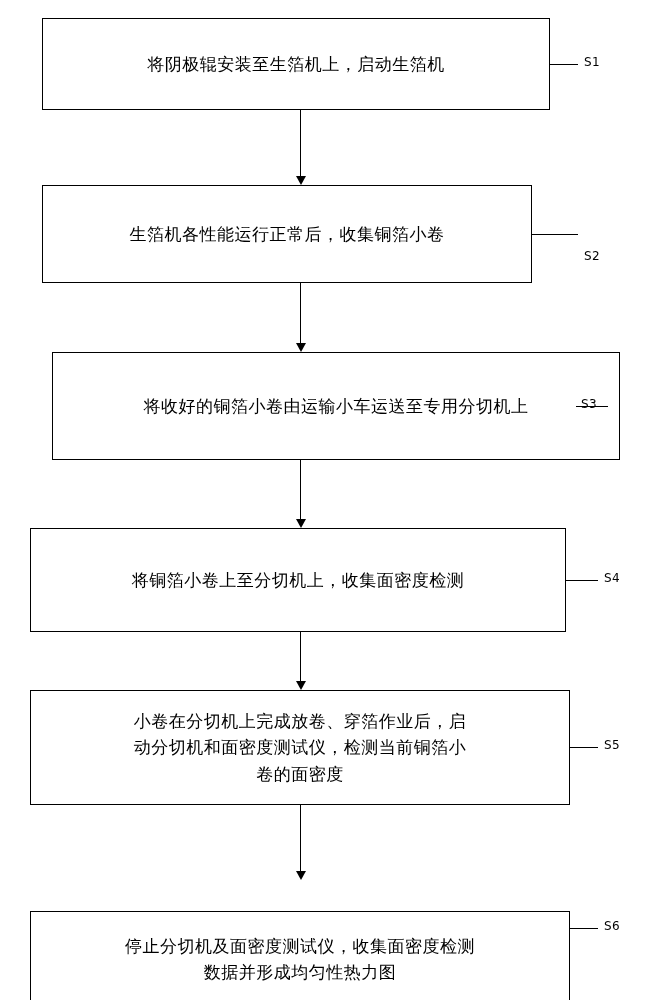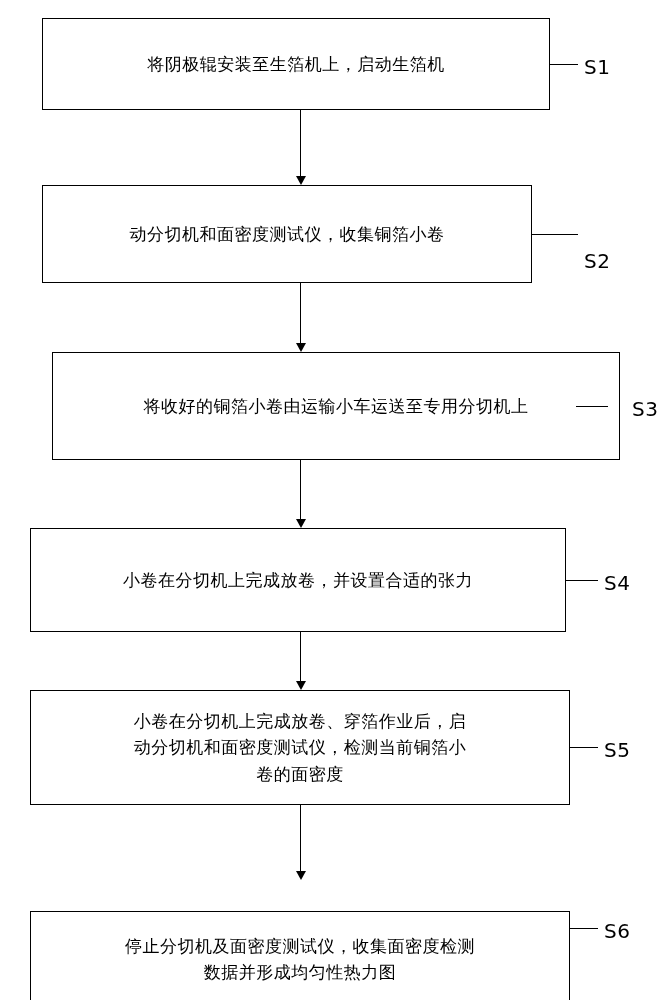--- a/index.html
+++ b/index.html
@@ -37,21 +37,21 @@
     letter-spacing: 0.5px;
     padding: 4px 10px;
   }
   .node .txt {
     display: block;
     white-space: pre-line;
   }
   .tag {
     position: absolute;
     color: #000000;
-    font-size: 20px;
+    font-size: 12px;
     letter-spacing: 0.5px;
     font-family: "DejaVu Sans", "Liberation Sans", sans-serif;
   }
   .leader {
     position: absolute;
     height: 0;
     border-top: 1px solid #000000;
   }
   .connector {
     position: absolute;
@@ -70,50 +70,50 @@
 </head>
 <body>
 
 <div id="flow">
     <div class="node" style="left: 42px; top: 18px; width: 508px; height: 92px;">
       <span class="txt">将阴极辊安装至生箔机上，启动生箔机</span>
     </div>
     <div class="connector" style="left: 300px; top: 110px; height: 67px;"></div>
     <div class="arrowhead" style="left: 296px; top: 176px;"></div>
     <div class="node" style="left: 42px; top: 185px; width: 490px; height: 98px;">
-      <span class="txt">动分切机和面密度测试仪，收集铜箔小卷</span>
+      <span class="txt">生箔机各性能运行正常后，收集铜箔小卷</span>
     </div>
     <div class="connector" style="left: 300px; top: 283px; height: 61px;"></div>
     <div class="arrowhead" style="left: 296px; top: 343px;"></div>
     <div class="node" style="left: 8px; top: 352px; width: 568px; height: 108px; margin-left: 44px;">
       <span class="txt">将收好的铜箔小卷由运输小车运送至专用分切机上</span>
     </div>
     <div class="connector" style="left: 300px; top: 460px; height: 60px;"></div>
     <div class="arrowhead" style="left: 296px; top: 519px;"></div>
     <div class="node" style="left: 30px; top: 528px; width: 536px; height: 104px;">
-      <span class="txt">小卷在分切机上完成放卷，并设置合适的张力</span>
+      <span class="txt">将铜箔小卷上至分切机上，收集面密度检测</span>
     </div>
     <div class="connector" style="left: 300px; top: 632px; height: 50px;"></div>
     <div class="arrowhead" style="left: 296px; top: 681px;"></div>
     <div class="node" style="left: 30px; top: 690px; width: 540px; height: 115px;">
       <span class="txt">小卷在分切机上完成放卷、穿箔作业后，启
 动分切机和面密度测试仪，检测当前铜箔小
 卷的面密度</span>
     </div>
     <div class="connector" style="left: 300px; top: 805px; height: 67px;"></div>
     <div class="arrowhead" style="left: 296px; top: 871px;"></div>
     <div class="node" style="left: 30px; top: 911px; width: 540px; height: 96px;">
       <span class="txt">停止分切机及面密度测试仪，收集面密度检测
 数据并形成均匀性热力图</span>
     </div>
     <div class="leader" style="left: 550px; top: 64px; width: 28px;"></div>
     <div class="tag" style="left: 584px; top: 55px;">S1</div>
     <div class="leader" style="left: 532px; top: 234px; width: 46px;"></div>
     <div class="tag" style="left: 584px; top: 225px; margin-top: 24px;">S2</div>
     <div class="leader" style="left: 576px; top: 406px; width: 32px;"></div>
-    <div class="tag" style="left: 632px; top: 397px;">S3</div>
+    <div class="tag" style="left: 581px; top: 397px;">S3</div>
     <div class="leader" style="left: 566px; top: 580px; width: 32px;"></div>
     <div class="tag" style="left: 604px; top: 571px;">S4</div>
     <div class="leader" style="left: 570px; top: 747px; width: 28px;"></div>
     <div class="tag" style="left: 604px; top: 738px;">S5</div>
     <div class="leader" style="left: 570px; top: 928px; width: 28px;"></div>
     <div class="tag" style="left: 604px; top: 919px;">S6</div>
   </div>
 
 </body></html>

